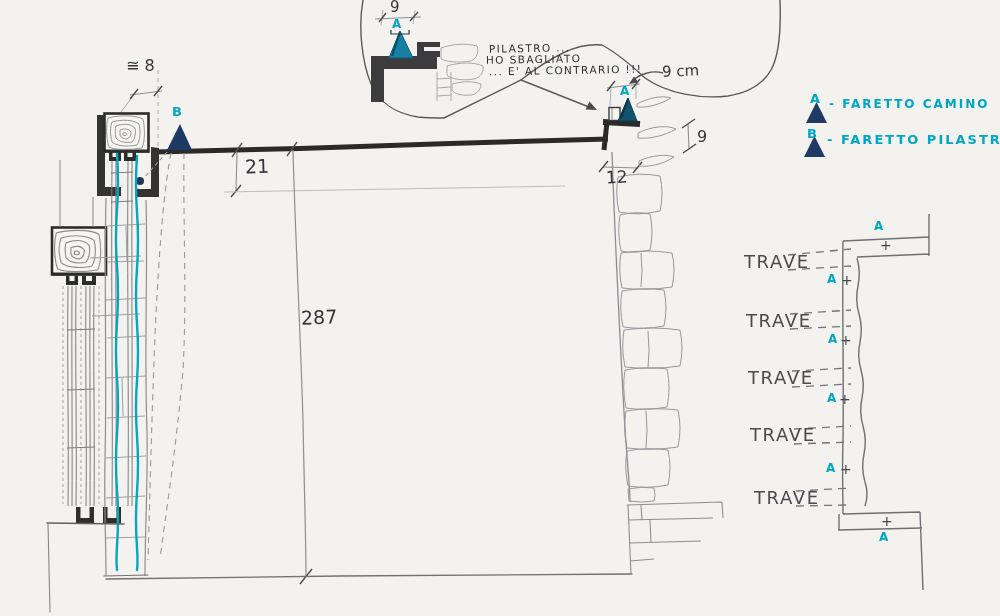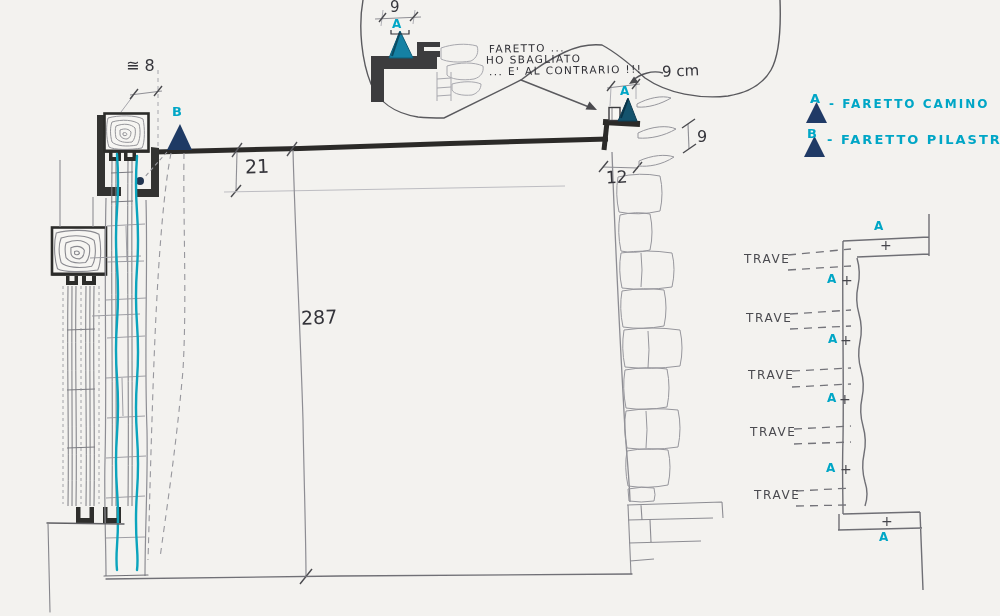--- a/index.html
+++ b/index.html
@@ -3,21 +3,21 @@
 <meta charset="utf-8">
 <style>
   html,body{margin:0;padding:0;background:#e7e6e4;}
   .canvas{position:relative;width:1000px;height:616px;background:#f3f2ef;overflow:hidden;
           font-family:"DejaVu Sans",sans-serif;}
   svg{position:absolute;left:0;top:0;}
   .t{position:absolute;font-family:"DejaVu Sans",sans-serif;color:#3b3b41;white-space:pre;line-height:1;}
   .cyan{color:#00a6c6;font-weight:700;}
   .dim{color:#35353b;}
   .bub{color:#2f2f35;letter-spacing:1.4px;font-size:10.5px;}
-  .trave{color:#4a4a4f;letter-spacing:1.6px;font-size:12px;}
+  .trave{color:#4a4a4f;letter-spacing:1.6px;font-size:18px;}
   .plus{color:#46464c;font-size:14px;font-weight:400;}
 </style>
 </head>
 <body>
 
 <div class="canvas">
 
 <svg width="1000" height="616" viewBox="0 0 1000 616">
 
   <g fill="none" stroke="#5a5a5e" stroke-width="1.4" stroke-linecap="round">
@@ -212,21 +212,21 @@
     <path d="M794,429 L851,426 M794,444 L851,442"></path>
     <path d="M796,491 L851,488 M796,506 L847,505"></path>
   </g>
 
   <polygon points="806,123 827,123 816.5,102" fill="#203a66"></polygon>
   <polygon points="804,157 825,157 814.5,136" fill="#203a66"></polygon>
 </svg>
 
 <span class="t dim" style="left:390px;top:0px;font-size:15px;">9</span>
 <span class="t cyan" style="left:392px;top:18px;font-size:12px;">A</span>
-<span class="t bub" style="left:489px;top:43px;transform:rotate(-1deg);">FARETTO ...</span>
+<span class="t bub" style="left:489px;top:43px;transform:rotate(-1deg);">PILASTRO ...</span>
 <span class="t bub" style="left:486px;top:54px;transform:rotate(-1deg);">HO SBAGLIATO</span>
 <span class="t bub" style="left:489px;top:65px;transform:rotate(-1deg);">... E' AL CONTRARIO !!!</span>
 
 <span class="t dim" style="left:126px;top:58px;font-size:16px;">≅ 8</span>
 <span class="t cyan" style="left:172px;top:105px;font-size:13px;">B</span>
 <span class="t dim" style="left:245px;top:157px;font-size:19px;transform:rotate(-2deg);">21</span>
 <span class="t dim" style="left:301px;top:308px;font-size:19px;transform:rotate(-2deg);">287</span>
 <span class="t dim" style="left:606px;top:169px;font-size:17px;transform:rotate(-3deg);">12</span>
 <span class="t dim" style="left:662px;top:64px;font-size:15px;transform:rotate(-2deg);">9 cm</span>
 <span class="t cyan" style="left:620px;top:85px;font-size:12px;">A</span>

